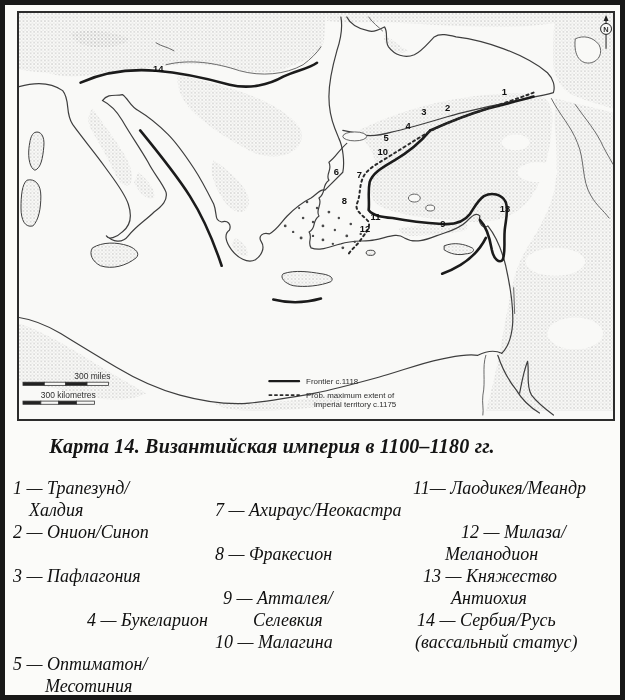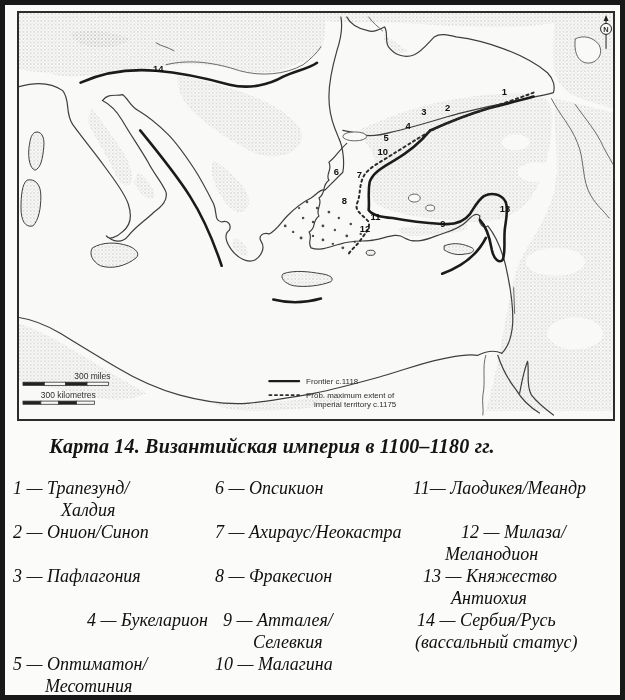--- a/index.html
+++ b/index.html
@@ -194,32 +194,31 @@
         <text x="297" y="396" class="maptext-sm">imperial territory c.1175</text>
       </g>
     </svg>
   </div>
 
   <div class="caption">Карта 14. Византийская империя в 1100–1180 гг.</div>
 
   <div class="keywrap">
     <div class="keycol" id="kc1">
         <div class="kline" style="margin-left: 0px;">1 — Трапезунд/</div>
-        <div class="kline" style="margin-left: 48px;">Халдия</div>
+        <div class="kline" style="margin-left: 16px;">Халдия</div>
         <div class="kline" style="margin-left: 0px;">2 — Онион/Синоп</div>
         <div class="kline" style="margin-left: 0px;"></div>
         <div class="kline" style="margin-left: 0px;">3 — Пафлагония</div>
         <div class="kline" style="margin-left: 0px;"></div>
         <div class="kline" style="margin-left: 0px; text-align: right;">4 — Букеларион</div>
         <div class="kline" style="margin-left: 0px;"></div>
         <div class="kline" style="margin-left: 0px;">5 — Оптиматон/</div>
         <div class="kline" style="margin-left: 32px;">Месотиния</div>
       </div>
     <div class="keycol" id="kc2">
-        <div class="kline" style="margin-left: 0px;">6 — Опсикион</div>
         <div class="kline" style="margin-left: 0px;"></div>
         <div class="kline" style="margin-left: 0px;">7 — Ахираус/Неокастра</div>
         <div class="kline" style="margin-left: 0px;"></div>
         <div class="kline" style="margin-left: 0px;">8 — Фракесион</div>
         <div class="kline" style="margin-left: 0px;"></div>
         <div class="kline" style="margin-left: 8px;">9 — Атталея/</div>
         <div class="kline" style="margin-left: 38px;">Селевкия</div>
         <div class="kline" style="margin-left: 0px;">10 — Малагина</div>
         <div class="kline" style="margin-left: 0px;"></div>
       </div>

